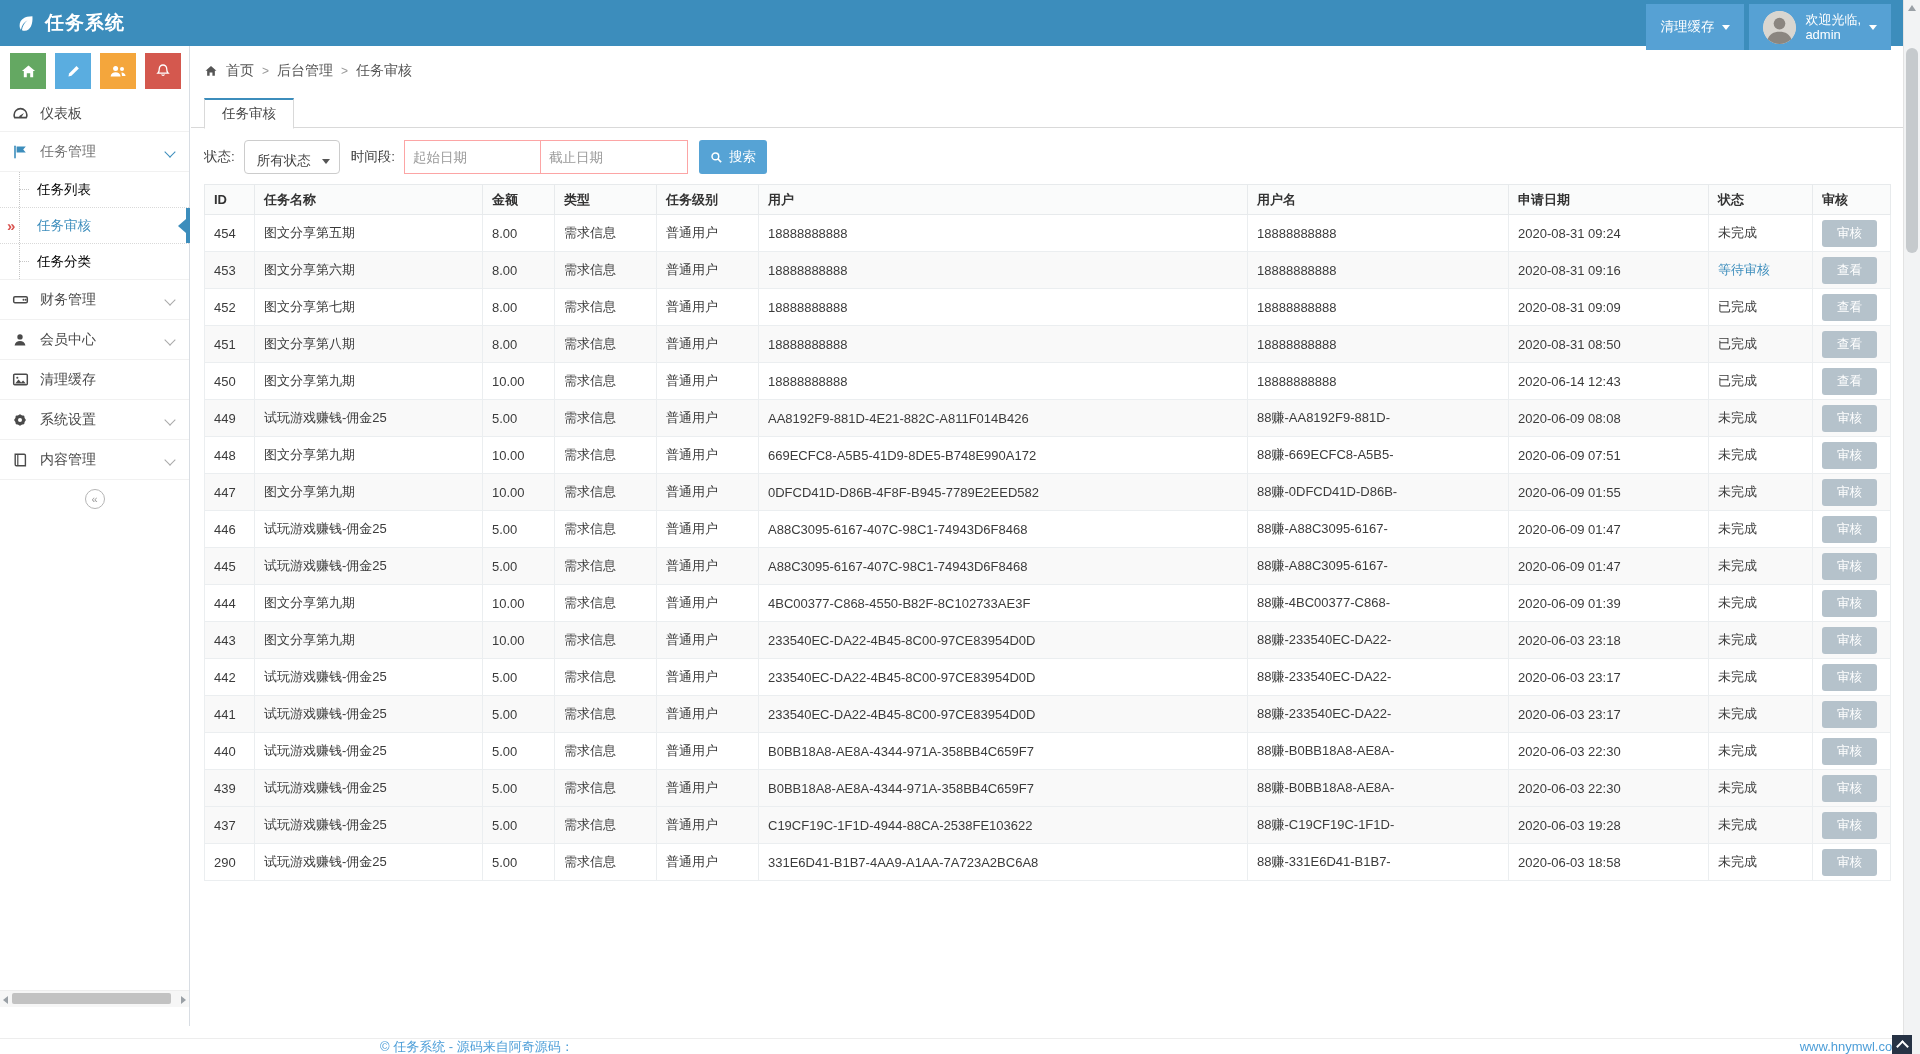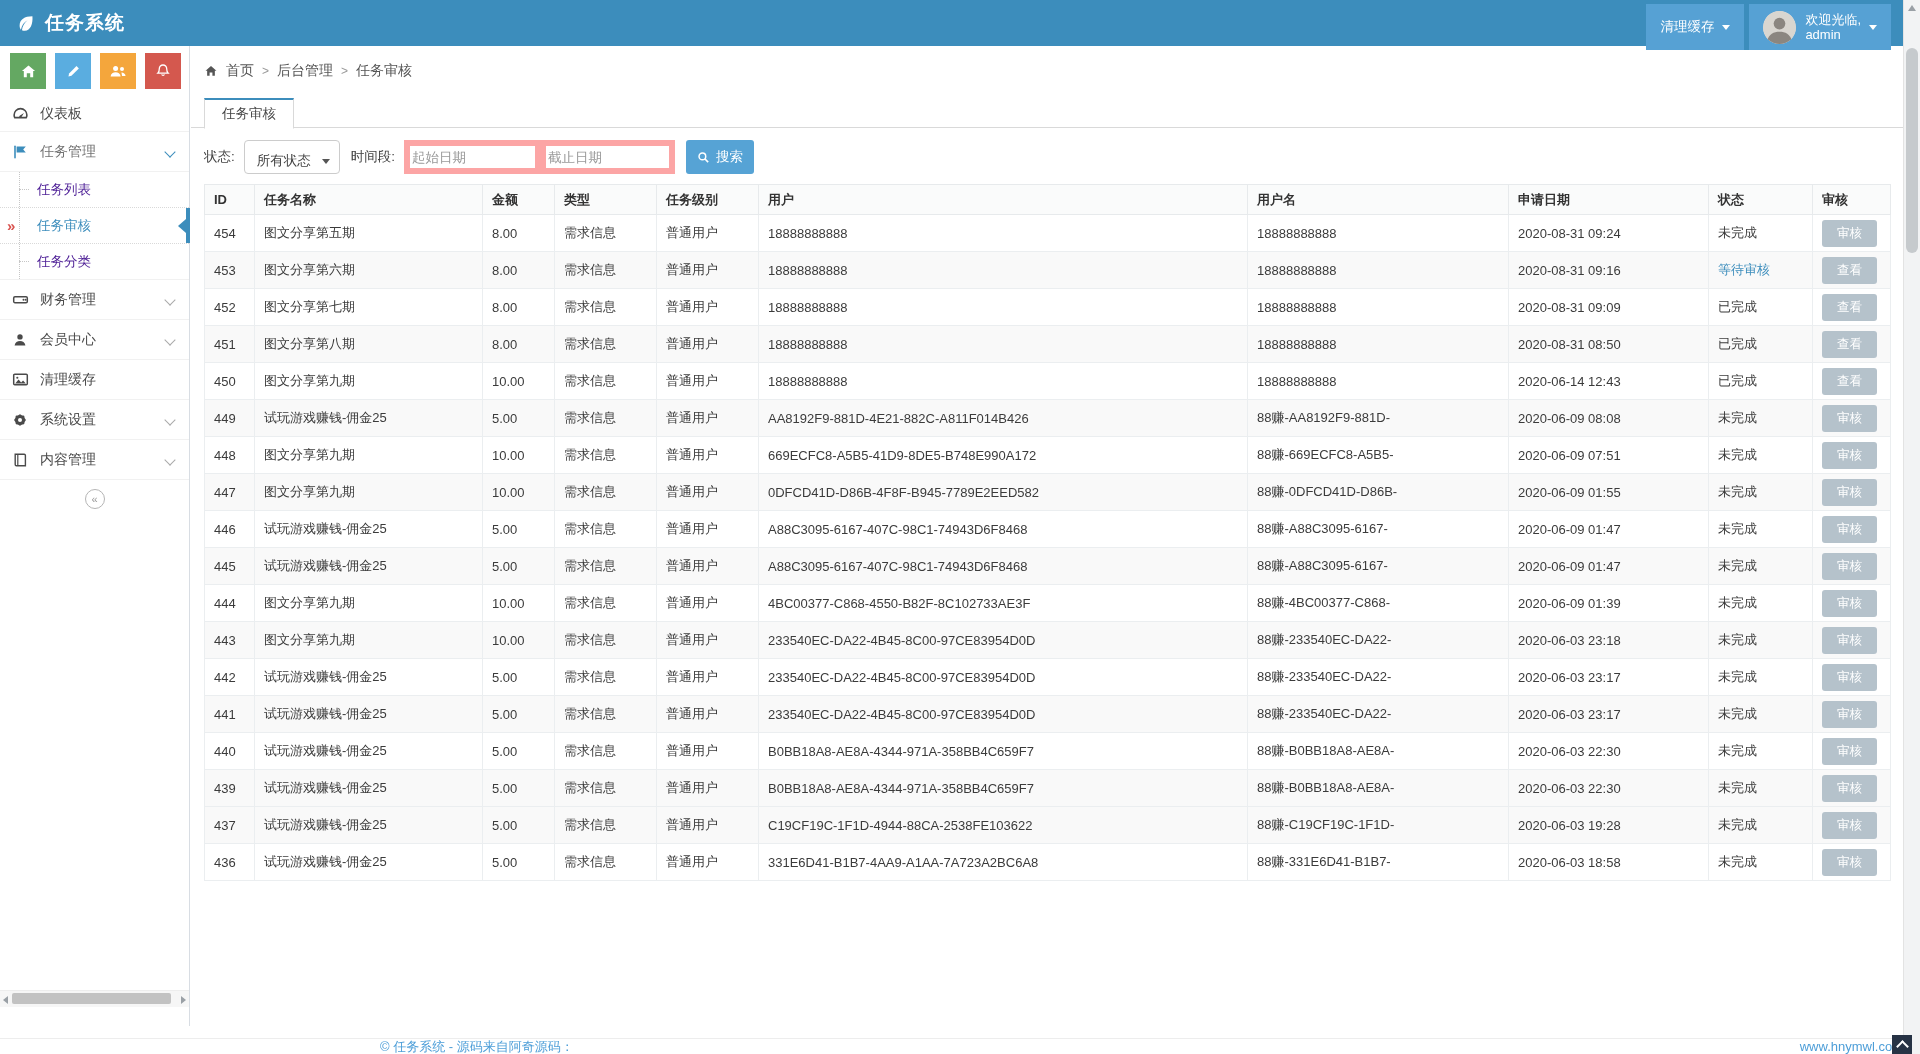--- a/index.html
+++ b/index.html
@@ -28,21 +28,21 @@
   .quick-btn{width:36px;height:36px;display:flex;align-items:center;justify-content:center;cursor:pointer}
   .menu-item{position:relative;height:39px;display:flex;align-items:center;padding-left:12px;
              border-bottom:1px solid #f1f1f1;font-size:14px;color:#4a4a4a;cursor:pointer}
   .mi-icon{width:28px;display:flex;align-items:center}
   .chev{position:absolute;right:15px;top:16px;width:7px;height:7px;border-right:1.5px solid #a9a9a9;border-bottom:1.5px solid #a9a9a9;transform:rotate(45deg)}
   .menu-item.active{color:#737373;font-weight:normal}
   .menu-item.active .chev{border-color:#3c8dbc}
   .submenu{position:relative;border-bottom:1px solid #f1f1f1}
   .submenu-line{position:absolute;left:19px;top:0;bottom:0;border-left:1px dotted #c6c6c6}
   .sub-item{position:relative;height:35px;display:flex;align-items:center;padding-left:37px;
-            font-size:13.5px;color:#4c1d95;border-bottom:1px dotted #d9d9d9;cursor:pointer}
+            font-size:13.5px;color:#000000;border-bottom:1px dotted #d9d9d9;cursor:pointer}
   .sub-item:last-child{border-bottom:none}
   .sub-stub{position:absolute;left:19px;top:17px;width:10px;border-top:1px dotted #c6c6c6}
   .sub-item.active{color:#3c8dbc}
   .sub-arrow{position:absolute;left:7px;top:50%;transform:translateY(-54%);color:#d9534f;font-size:15px;font-weight:bold}
   .right-bar{position:absolute;right:-1px;top:0;bottom:0;width:4px;background:#3c8dbc}
   .right-tri{position:absolute;right:3px;top:50%;margin-top:-7px;width:0;height:0;
              border-top:7px solid transparent;border-bottom:7px solid transparent;border-right:8px solid #3c8dbc}
   .collapse-circle{width:18px;height:18px;border:1px solid #b5b5b5;border-radius:50%;color:#999;
                    display:flex;align-items:center;justify-content:center;font-size:11px;margin:9px auto 0;cursor:pointer}
   .h-scrollbar{position:absolute;left:0;bottom:19px;width:189px;height:16px;background:#f6f6f6;border-top:1px solid #ededed}
@@ -55,25 +55,25 @@
   .bc-sep{color:#999;font-size:12px}
   .tabbar{position:absolute;top:52px;left:0;right:0;height:29px;border-bottom:1px solid #d9d9d9}
   .tab{position:absolute;left:13px;top:0;height:28px;padding:0 17px;background:#fff;
        border:1px solid #d9d9d9;border-top:2px solid #3c8dbc;border-bottom:1px solid #fff;
        display:flex;align-items:center;font-size:13.5px;color:#444;box-sizing:content-box;z-index:2;cursor:pointer}
   .filterbar{position:absolute;top:94px;left:13px;height:34px;display:flex;align-items:center;font-size:13.5px;color:#444}
   .flabel{margin-right:9px}
   .fselect{width:96px;height:34px;border:1px solid #ccc;border-radius:4px;display:flex;align-items:center;
            justify-content:space-between;padding:8px 9px 0 12px;box-sizing:border-box;margin-right:11px;background:#fff;cursor:pointer}
   .sel-caret{width:0;height:0;border-left:4px solid transparent;border-right:4px solid transparent;border-top:5px solid #555}
-  .finput{height:34px;border:6px solid #fca5a5;padding:0 2px;box-sizing:border-box;font-size:13.5px;color:#444;
+  .finput{height:34px;border:1px solid #fca5a5;padding:0 8px;box-sizing:border-box;font-size:13.5px;color:#444;
           font-family:"Liberation Sans","DejaVu Sans",sans-serif;outline:none}
   .finput::placeholder{color:#999}
   .fi-start{width:137px}
-  .fi-end{width:135px;margin-left:-1px}
+  .fi-end{width:148px;margin-left:-1px}
   .search-btn{margin-left:11px;width:68px;height:34px;background:#56a3d5;border:none;border-radius:3px;color:#fff;
               font-size:13.5px;display:flex;align-items:center;justify-content:center;gap:6px;cursor:pointer;
               font-family:"Liberation Sans","DejaVu Sans",sans-serif}
   
   .table-wrap{position:absolute;top:138px;left:13px;right:13px}
   table{width:100%;border-collapse:collapse;table-layout:fixed;font-size:13px;color:#3b3b3b;border:1px solid #e7eaec}
   th{font-weight:bold;text-align:left;padding:0 9px;height:29px;border:1px solid #e7eaec;background:#fafbfb;color:#333}
   td{padding:0 9px;height:36px;border:1px solid #ebeef0;overflow:hidden;white-space:nowrap;text-overflow:ellipsis;background:#fff}
   tr.striped td{background:#f9f9f9}
   .status-pending{color:#3c8dbc}
@@ -532,21 +532,21 @@
             <td>5.00</td>
             <td>需求信息</td>
             <td>普通用户</td>
             <td>C19CF19C-1F1D-4944-88CA-2538FE103622</td>
             <td>88赚-C19CF19C-1F1D-</td>
             <td>2020-06-03 19:28</td>
             <td><span class="status-undone">未完成</span></td>
             <td><button class="action-btn">审核</button></td>
           </tr>
           <tr>
-            <td>436</td>
+            <td>290</td>
             <td>试玩游戏赚钱-佣金25</td>
             <td>5.00</td>
             <td>需求信息</td>
             <td>普通用户</td>
             <td>331E6D41-B1B7-4AA9-A1AA-7A723A2BC6A8</td>
             <td>88赚-331E6D41-B1B7-</td>
             <td>2020-06-03 18:58</td>
             <td><span class="status-undone">未完成</span></td>
             <td><button class="action-btn">审核</button></td>
           </tr>

